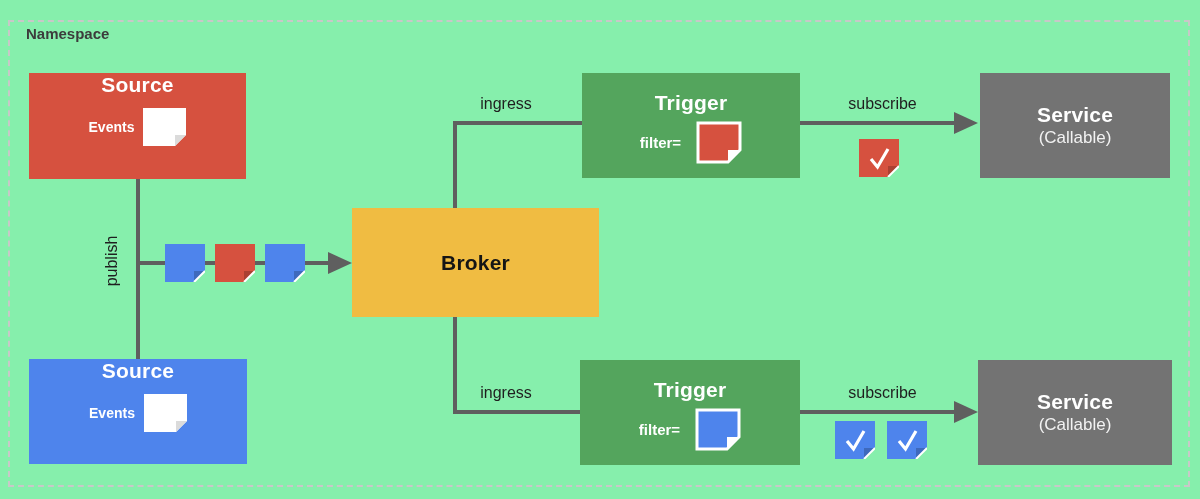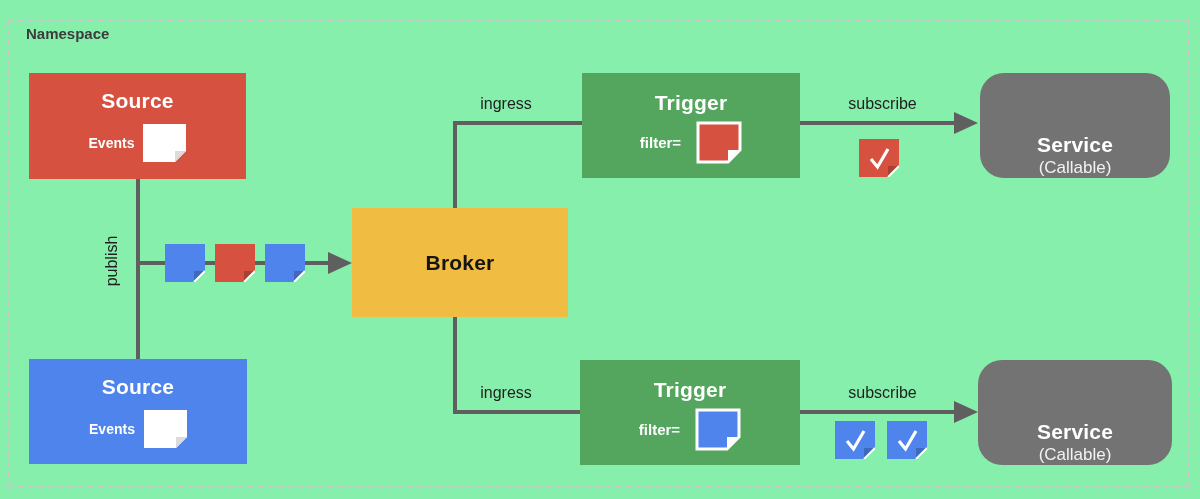--- a/index.html
+++ b/index.html
@@ -12,29 +12,29 @@
     border:2px dashed #C8C8C8; box-sizing:border-box;
   }
   .ns-label {
     position:absolute; left:26px; top:25px; font-size:15px; font-weight:bold; color:#3C3C3C;
   }
   .box {
     position:absolute; display:flex; flex-direction:column; align-items:center;
     color:#ffffff; box-sizing:border-box;
   }
   .box .title { font-size:21px; font-weight:bold; letter-spacing:.2px; }
-  .src { padding-top:16px; }
+  .src { padding-top:0; }
   .src .row { display:flex; align-items:center; gap:9px; margin-top:11px; }
   .src .sub { font-size:14px; font-weight:bold; }
   .broker-box { justify-content:center; }
   .broker-box .title { color:#151515; }
   .trigger-box { padding-top:18px; }
   .trigger-box .row { display:flex; align-items:center; gap:15px; margin-top:6px; }
   .trigger-box .sub { font-size:15px; font-weight:bold; }
-  .service-box { justify-content:flex-end;border-radius:24px; }
+  .service-box { justify-content:center; }
   .service-box .subtitle { font-size:17px; font-weight:normal; color:#F2F2F2; margin-top:1px; }
 
   .line { position:absolute; background:#5F5F5F; }
   .h { height:4px; } .v { width:4px; }
   .arrow-e {
     position:absolute; width:0; height:0;
     border-top:11px solid transparent; border-bottom:11px solid transparent;
     border-left:24px solid #5F5F5F;
   }
   .edge-label { position:absolute; font-size:16px; color:#1F1F1F; text-align:center; }
@@ -129,21 +129,21 @@
     <div class="title">Source</div>
     <div class="row">
       <span class="sub">Events</span>
       <svg width="43" height="38" viewBox="0 0 43 38">
         <path d="M0 0 H43 V27 L32 38 H0 Z" fill="#FFFFFF"></path>
         <path class="fold-light" d="M43 27 L32 38 L32 27 Z"></path>
       </svg>
     </div>
   </div>
 
-  <div class="box broker-box" style="left:352px; top:208px; width:216px; height:109px; background:#F0BC42;">
+  <div class="box broker-box" style="left:352px; top:208px; width:247px; height:109px; background:#F0BC42;">
     <div class="title">Broker</div>
   </div>
 
   <div class="box trigger-box" style="left:582px; top:73px; width:218px; height:105px; background:#54A55D;">
     <div class="title">Trigger</div>
     <div class="row">
       <span class="sub">filter=</span>
       <svg width="46" height="43" viewBox="0 0 46 43">
         <path class="bordered" d="M2 2 H44 V29 L32 41 H2 Z" fill="#D6513F"></path>
         <path class="fold-white" d="M44 29 L32 41 L32 29 Z"></path>

